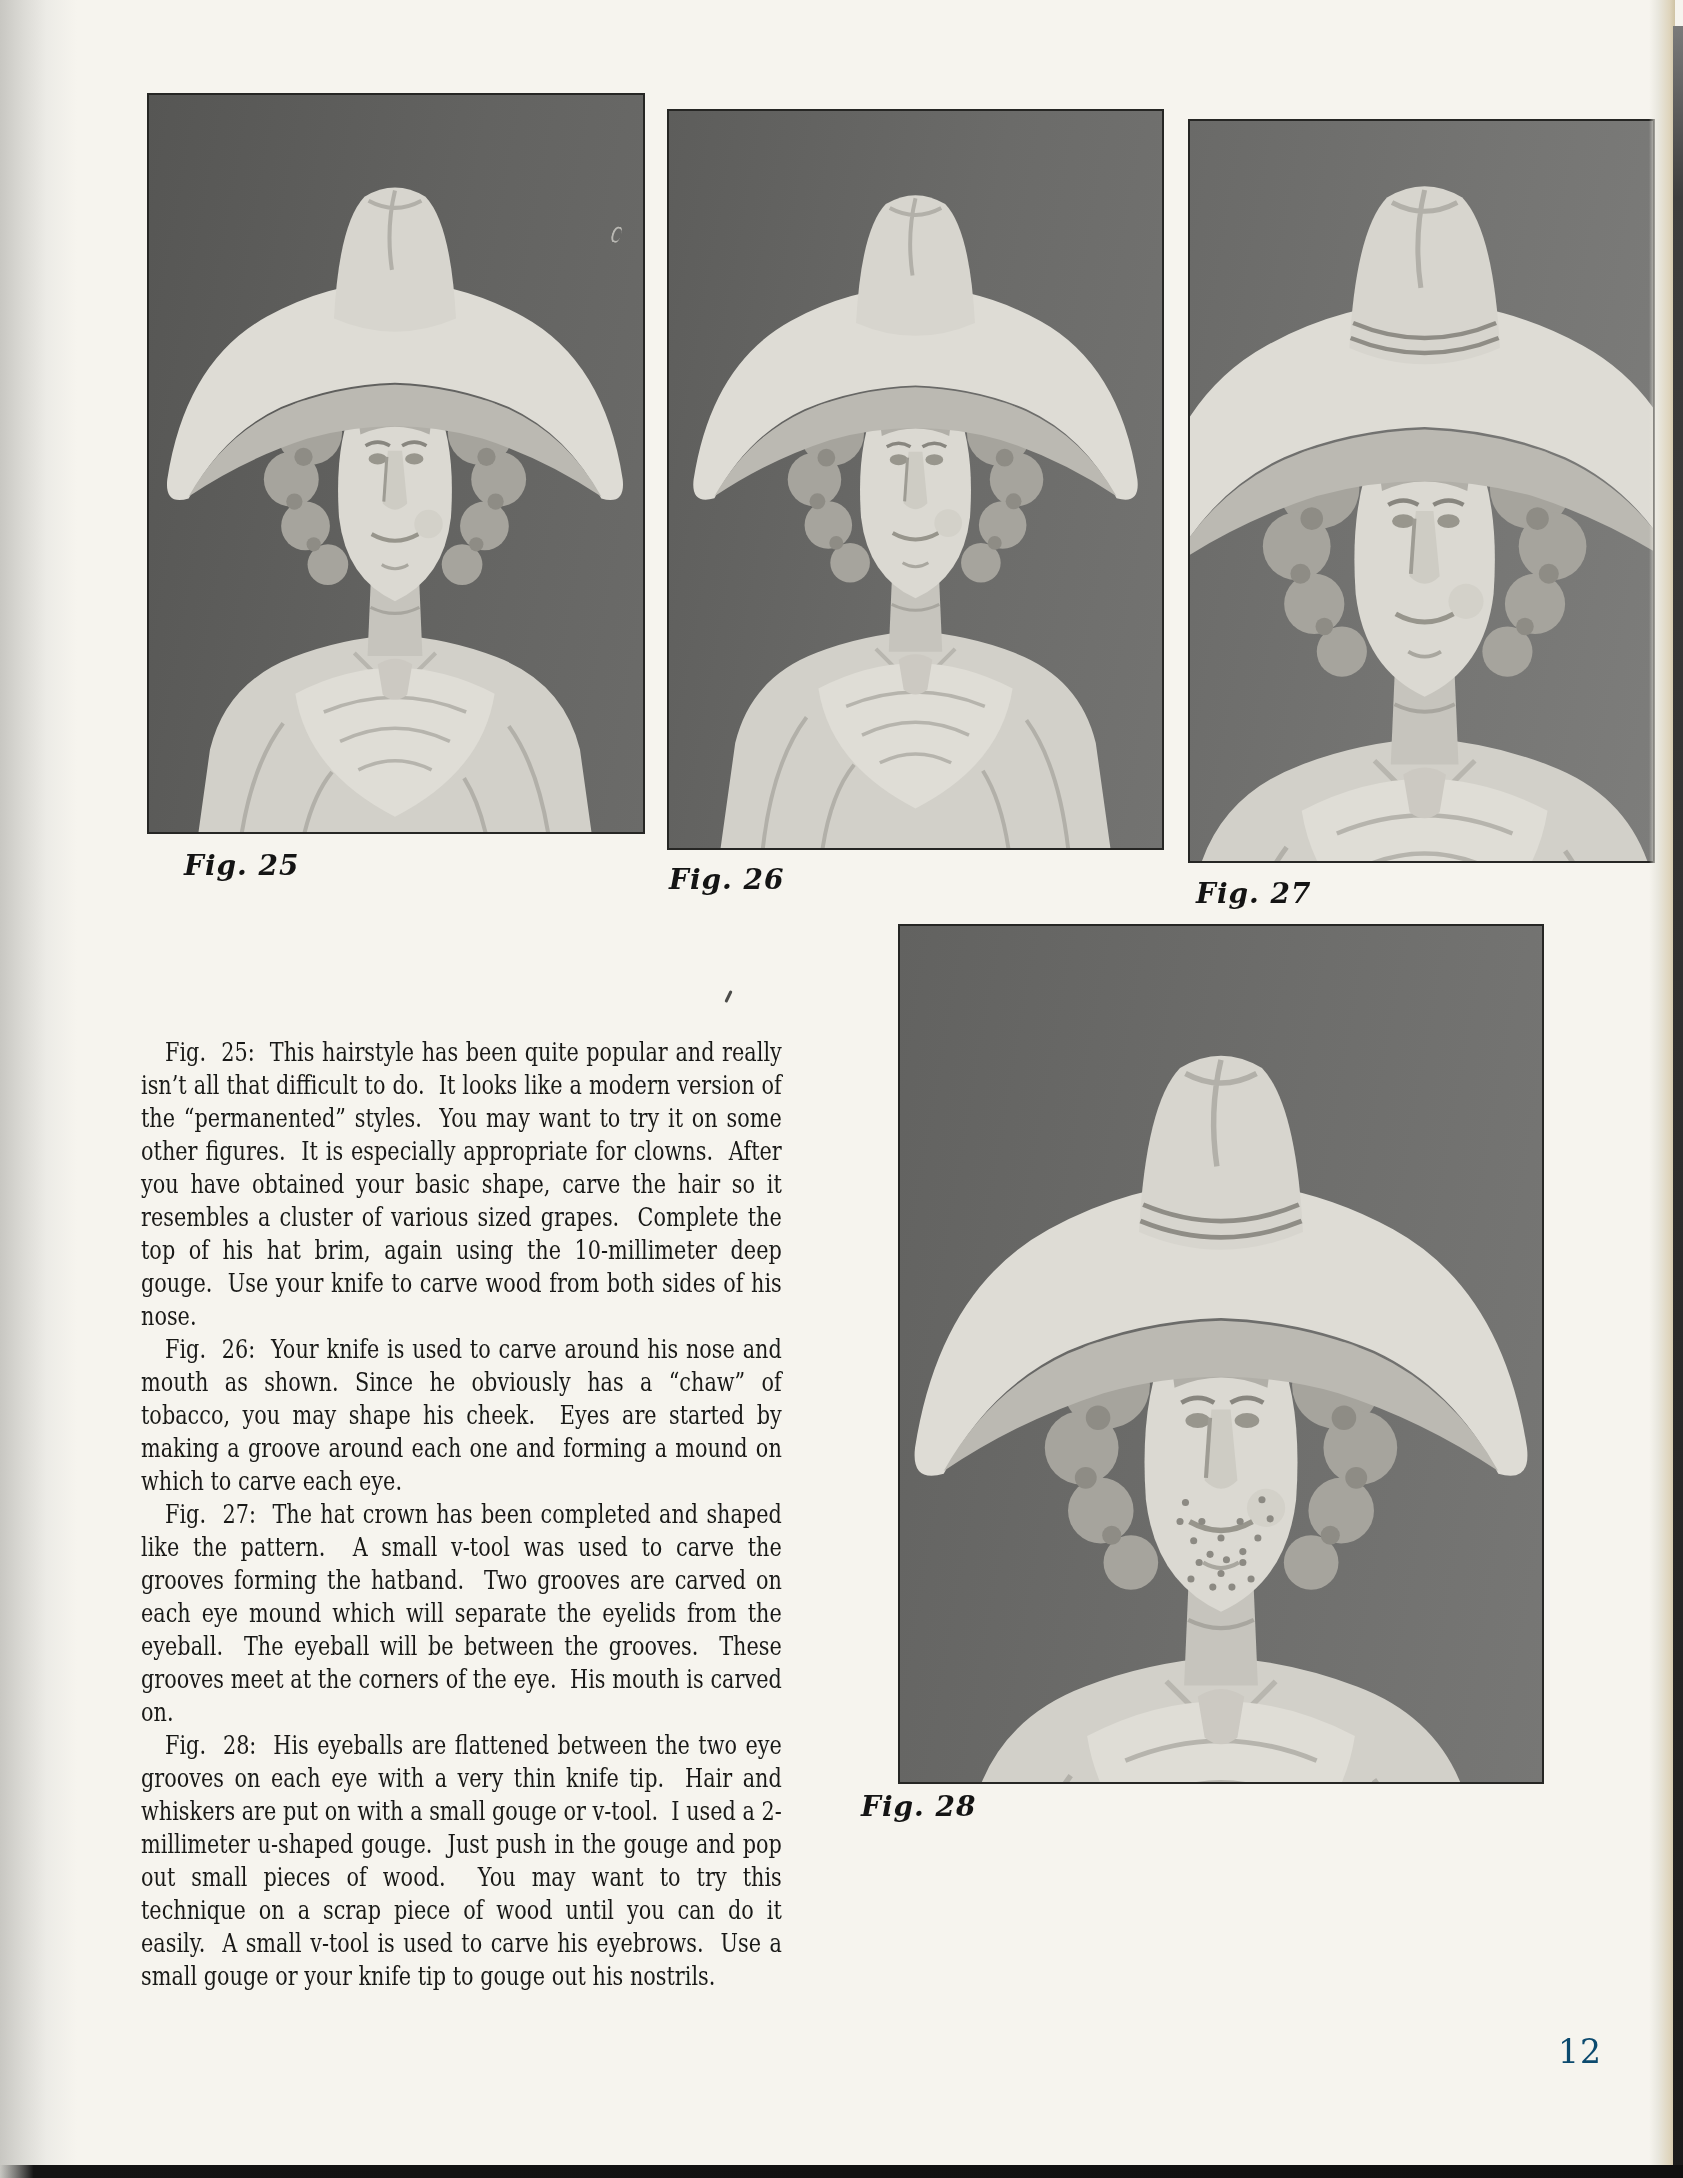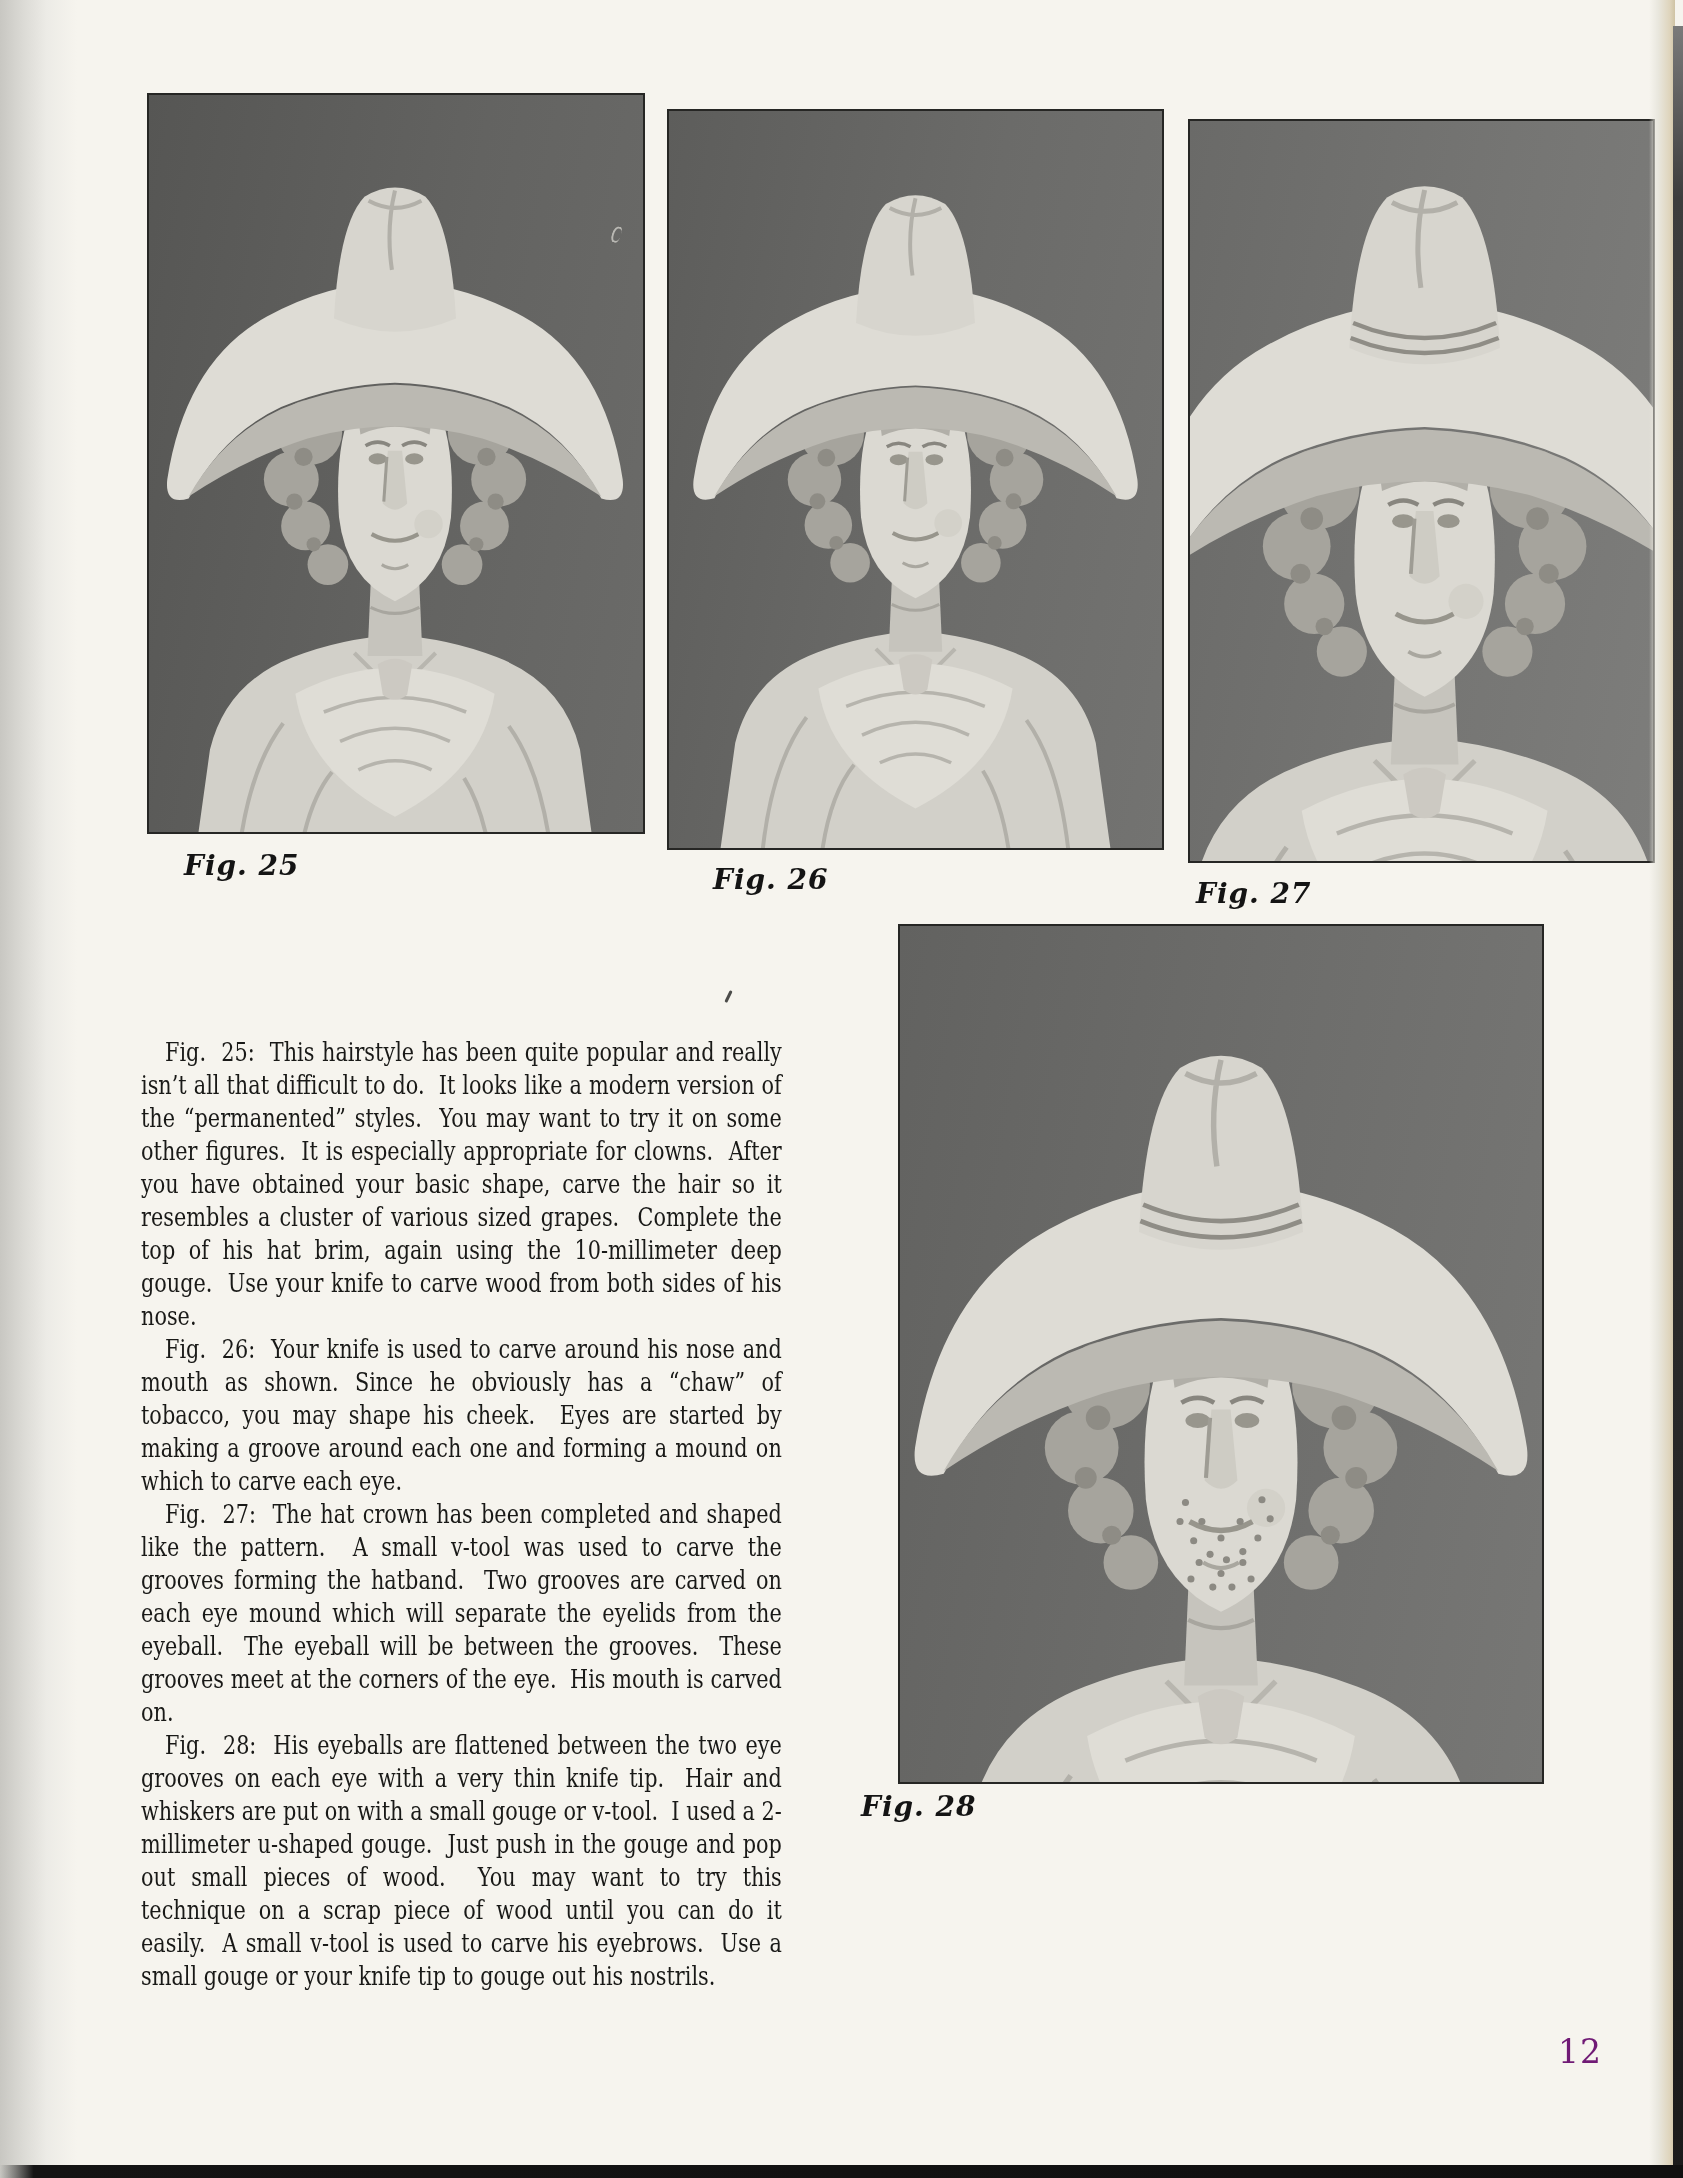--- a/index.html
+++ b/index.html
@@ -49,37 +49,37 @@
     background:#4c4c4a;transform:rotate(26deg);border-radius:2px;
   }
   
   .fig-caption{
     position:absolute;z-index:2;
     font-family:"DejaVu Serif", serif;
     font-style:italic;font-weight:700;
     font-size:28px;color:#141414;letter-spacing:1px;
   }
   #cap-25{left:143px;top:849px;margin-left:41px;}
-  #cap-26{left:669px;top:863px;margin-left:44px;}
+  #cap-26{left:669px;top:863px;}
   #cap-27{left:1196px;top:877px;}
   #cap-28{left:861px;top:1790px;}
   
   .body-text{
     position:absolute;left:141px;top:1036px;width:801px;z-index:2;
     transform:scaleX(0.8);transform-origin:0 0;
     font-size:26px;line-height:33px;color:#191917;
     text-align:justify;
   }
   .body-text p{
     margin:0;text-indent:30px;white-space:pre-wrap;
   }
   
   .page-number{
     position:absolute;left:1558px;top:2032px;z-index:5;
-    font-size:33px;color:#701a75;letter-spacing:1px;
+    font-size:33px;color:#0c4a6e;letter-spacing:1px;
   }
 </style>
 </head>
 <body>
 
 <svg width="0" height="0" style="position:absolute" aria-hidden="true">
   <defs>
     <g id="cowboy">
 
       <path d="M52 755 L68 640 Q84 574 150 549 Q196 531 250 527 Q304 531 350 549 Q416 574 432 640 L448 755 Z" fill="#d2d0c9"></path>

